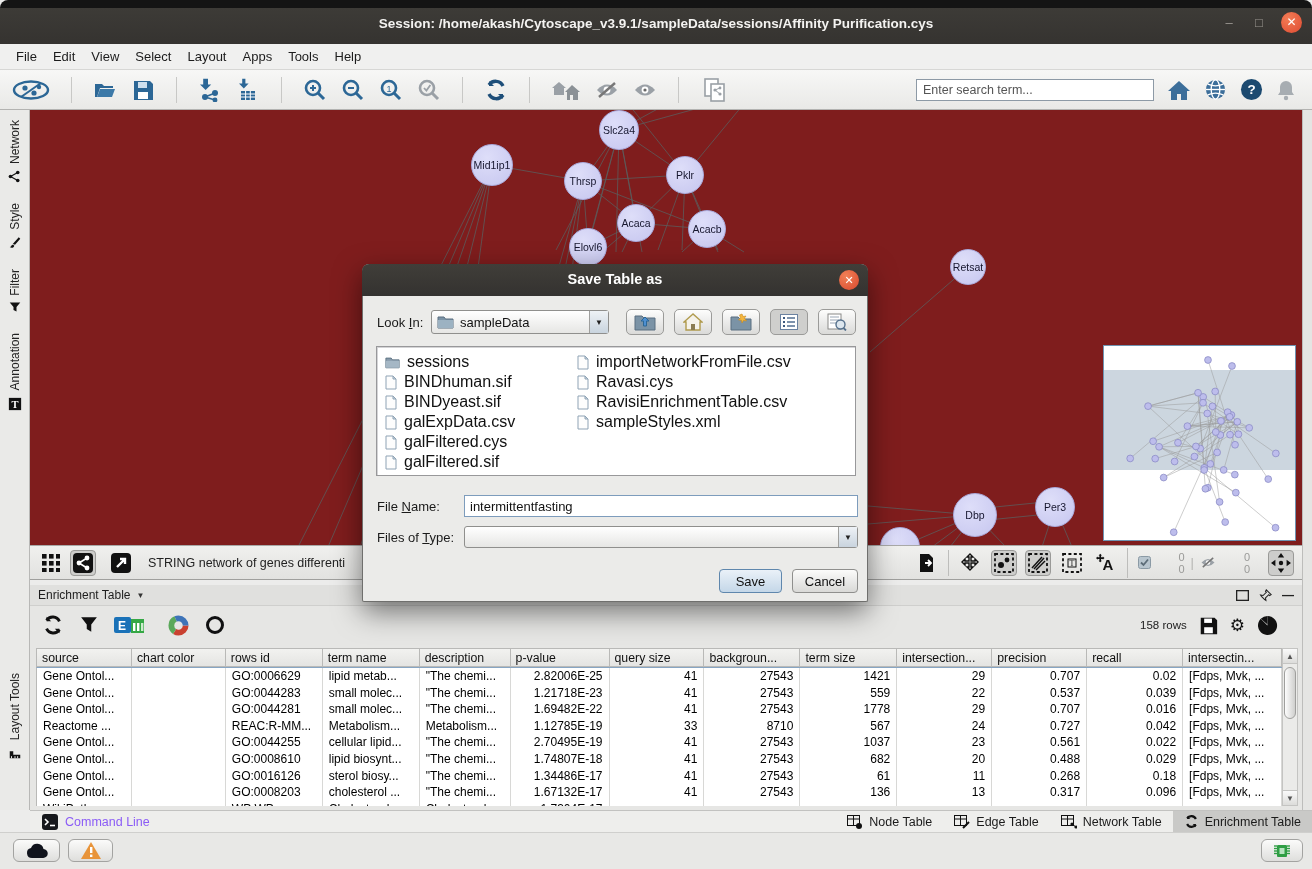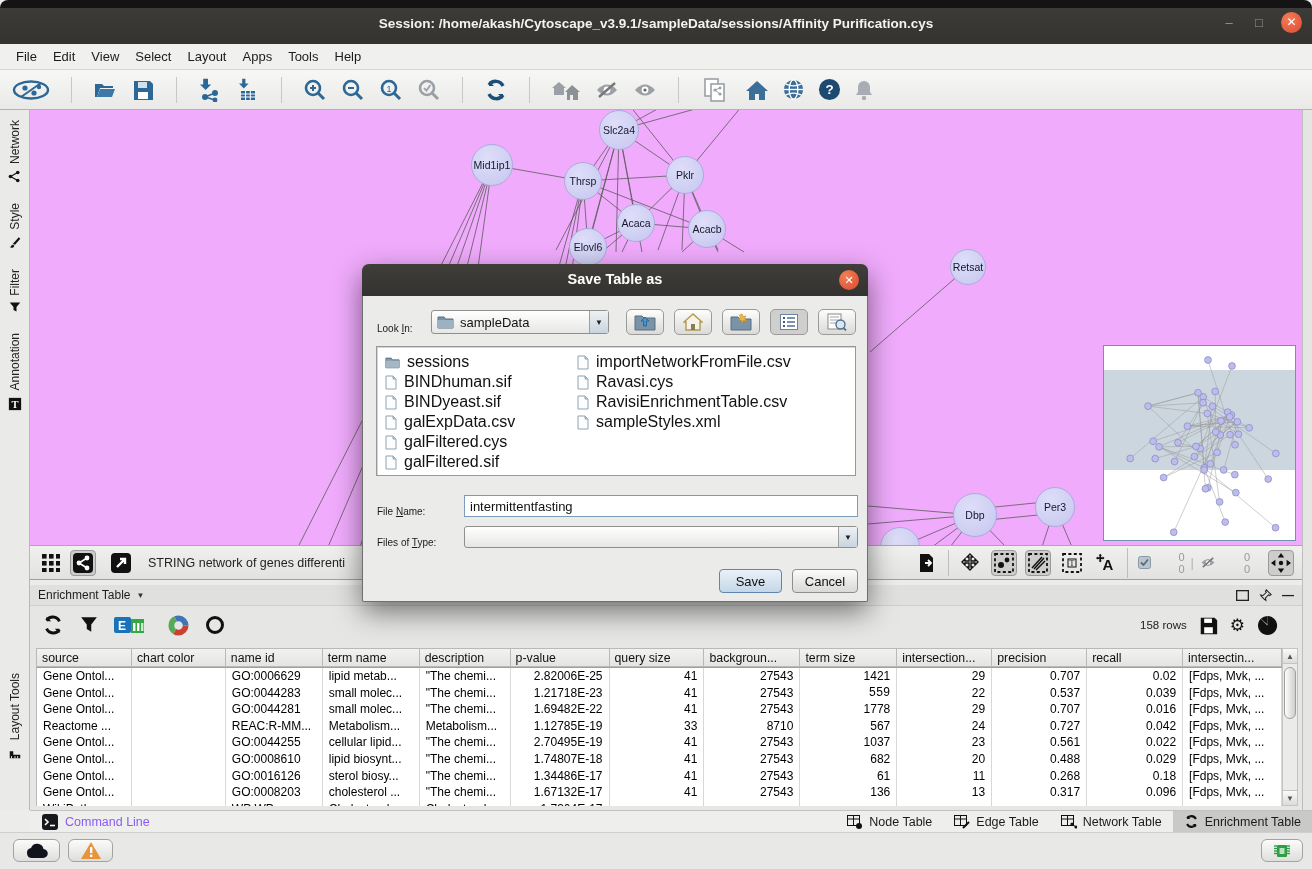--- a/index.html
+++ b/index.html
@@ -39,21 +39,21 @@
 
   
   .side-left { position:absolute; left:0; top:110px; width:30px; height:700px; background:#eaeae8;
     border-right:1px solid #b8b8b6; display:flex; flex-direction:column; align-items:center; }
   .vtab { display:flex; flex-direction:column; align-items:center; gap:4px; padding:10px 0; }
   .vtab .vtxt { writing-mode:vertical-rl; transform:rotate(180deg); font-size:12px; color:#222; }
   .vtab .ic { margin-top:2px; }
   .spacer { flex:1; }
 
   
-  .canvas { position:absolute; left:30px; top:110px; width:1272px; height:435px; background:#f0abfc; overflow:hidden; }
+  .canvas { position:absolute; left:30px; top:110px; width:1272px; height:435px; background:#7f1d1d; overflow:hidden; }
   .right-frame { position:absolute; left:1302px; top:110px; width:10px; height:722px; background:#e5e5e3; border-left:1px solid #bdbdbb; }
   .edges-svg { position:absolute; left:0; top:0; }
   .node { position:absolute; border-radius:50%;
     background:radial-gradient(circle at 38% 32%, #dedef9, #c6c6ef);
     border:1px solid #ababdd; display:flex; align-items:center; justify-content:center;
     font-size:10.5px; color:#16162e; }
   .birdseye { position:absolute; left:1073px; top:235px; width:193px; height:196px; background:#fff;
     border:1px solid #6f94b2; }
 
   
@@ -115,21 +115,21 @@
   
   .dialog { position:absolute; left:362px; top:264px; width:506px; height:338px; z-index:20;
     background:#ebebe9; border:1px solid #6f6f6d; border-top:none; border-radius:7px 7px 2px 2px;
     box-shadow:0 10px 28px rgba(0,0,0,.5); }
   .dlg-title { position:absolute; left:-1px; top:0; width:506px; height:32px; background:linear-gradient(#403e39,#343230);
     border-radius:7px 7px 0 0; }
   .dlg-title .t { position:absolute; left:0; right:0; top:7px; text-align:center; color:#fff; font-weight:bold; font-size:14.5px; }
   .dlg-close { position:absolute; right:9px; top:6px; width:20px; height:20px; border-radius:50%;
     background:radial-gradient(circle at 35% 30%, #f08056, #d9492f); color:#fff; text-align:center;
     line-height:20px; font-size:11px; font-weight:bold; }
-  .dlg-row { position:absolute; display:flex; align-items:flex-end; font-size:10px; color:#1a1a1a; }
+  .dlg-row { position:absolute; display:flex; align-items:center; font-size:13px; color:#1a1a1a; }
   .combo { height:24px; background:linear-gradient(#ffffff,#e6e6e4); border:1px solid #8f8f8d; border-radius:3px;
     display:flex; align-items:center; padding-left:5px; font-size:13px; color:#111; }
   .combo .arrow-seg { margin-left:auto; width:19px; height:100%; border-left:1px solid #9f9f9d;
     background:linear-gradient(#eef2f6,#c9d4de); display:flex; align-items:center; justify-content:center;
     font-size:8px; color:#222; }
   .dlg-toolbtn { width:38px; height:26px; border:1px solid #9b9b99; border-radius:5px;
     background:linear-gradient(#fdfdfc,#dadad8); display:flex; align-items:center; justify-content:center; }
   .dlg-toolbtn.pressed { background:#cfcfcd; }
   .file-list { position:absolute; left:13px; top:82px; width:480px; height:130px; background:#fff;
     border:1px solid #98989a; box-shadow:inset 1px 1px 0 #d4d4d6; }
@@ -282,20 +282,21 @@
             <rect x="4" y="2" width="13" height="17" fill="#fff" stroke="#9aa0a6" stroke-width="1.6"></rect>
             <rect x="10" y="7" width="13" height="17" fill="#fff" stroke="#9aa0a6" stroke-width="1.6"></rect>
             <circle cx="14" cy="13" r="1.6" fill="#9aa0a6"></circle>
             <circle cx="19" cy="17" r="1.6" fill="#9aa0a6"></circle>
             <circle cx="19" cy="11" r="1.4" fill="#9aa0a6"></circle>
             <line x1="14" y1="13" x2="19" y2="17" stroke="#9aa0a6"></line>
             <line x1="14" y1="13" x2="19" y2="11" stroke="#9aa0a6"></line>
           </svg>
         </span>
     </div>
+    <input class="search-box" placeholder="Enter search term..." style="">
     <div class="tb-right">
       <span class="ic">
           <svg width="24" height="22" viewBox="0 0 24 22">
             <path d="M12 2L1 12h3v9h6v-6h4v6h6v-9h3z" fill="#3c6e9a"></path>
           </svg>
         </span>
       <span class="ic">
           <svg width="23" height="23" viewBox="0 0 24 24">
             <circle cx="12" cy="12" r="10" fill="#3c6e9a"></circle>
             <g stroke="#fff" stroke-width="1.4" fill="none">
@@ -738,21 +739,21 @@
               <path d="M11 11V1A10 10 0 1 1 3.9 4z" fill="#111"></path>
               <path d="M10 10L3 4a10 10 0 0 1 7-3z" fill="#111" transform="translate(1,0)"></path>
             </svg>
           </span>
       </div>
     </div>
     <div class="grid-wrap">
       <div class="grid-header" id="gridHeader">
           <div class="gh-cell" style="width: 95px;">source</div>
           <div class="gh-cell" style="width: 94px;">chart color</div>
-          <div class="gh-cell" style="width: 97px;">name id</div>
+          <div class="gh-cell" style="width: 97px;">rows id</div>
           <div class="gh-cell" style="width: 97px;">term name</div>
           <div class="gh-cell" style="width: 91px;">description</div>
           <div class="gh-cell" style="width: 99px;">p-value</div>
           <div class="gh-cell" style="width: 95px;">query size</div>
           <div class="gh-cell" style="width: 96px;">backgroun...</div>
           <div class="gh-cell" style="width: 97px;">term size</div>
           <div class="gh-cell" style="width: 95px;">intersection...</div>
           <div class="gh-cell" style="width: 95px;">precision</div>
           <div class="gh-cell" style="width: 96px;">recall</div>
           <div class="gh-cell" style="width: 99px;">intersectin...</div>
@@ -775,21 +776,21 @@
           </div>
           <div class="g-row">
             <div class="g-cell" style="width: 95px;">Gene Ontol...</div>
             <div class="g-cell" style="width: 94px;"></div>
             <div class="g-cell" style="width: 97px;">GO:0044283</div>
             <div class="g-cell" style="width: 97px;">small molec...</div>
             <div class="g-cell" style="width: 91px;">"The chemi...</div>
             <div class="g-cell num" style="width: 99px;">1.21718E-23</div>
             <div class="g-cell num" style="width: 95px;">41</div>
             <div class="g-cell num" style="width: 96px;">27543</div>
-            <div class="g-cell num" style="width: 97px; font-family: Liberation Mono, monospace;">559</div>
+            <div class="g-cell num" style="width: 97px;">559</div>
             <div class="g-cell num" style="width: 95px;">22</div>
             <div class="g-cell num" style="width: 95px;">0.537</div>
             <div class="g-cell num" style="width: 96px;">0.039</div>
             <div class="g-cell" style="width: 99px;">[Fdps, Mvk, ...</div>
           </div>
           <div class="g-row">
             <div class="g-cell" style="width: 95px;">Gene Ontol...</div>
             <div class="g-cell" style="width: 94px;"></div>
             <div class="g-cell" style="width: 97px;">GO:0044281</div>
             <div class="g-cell" style="width: 97px;">small molec...</div>

